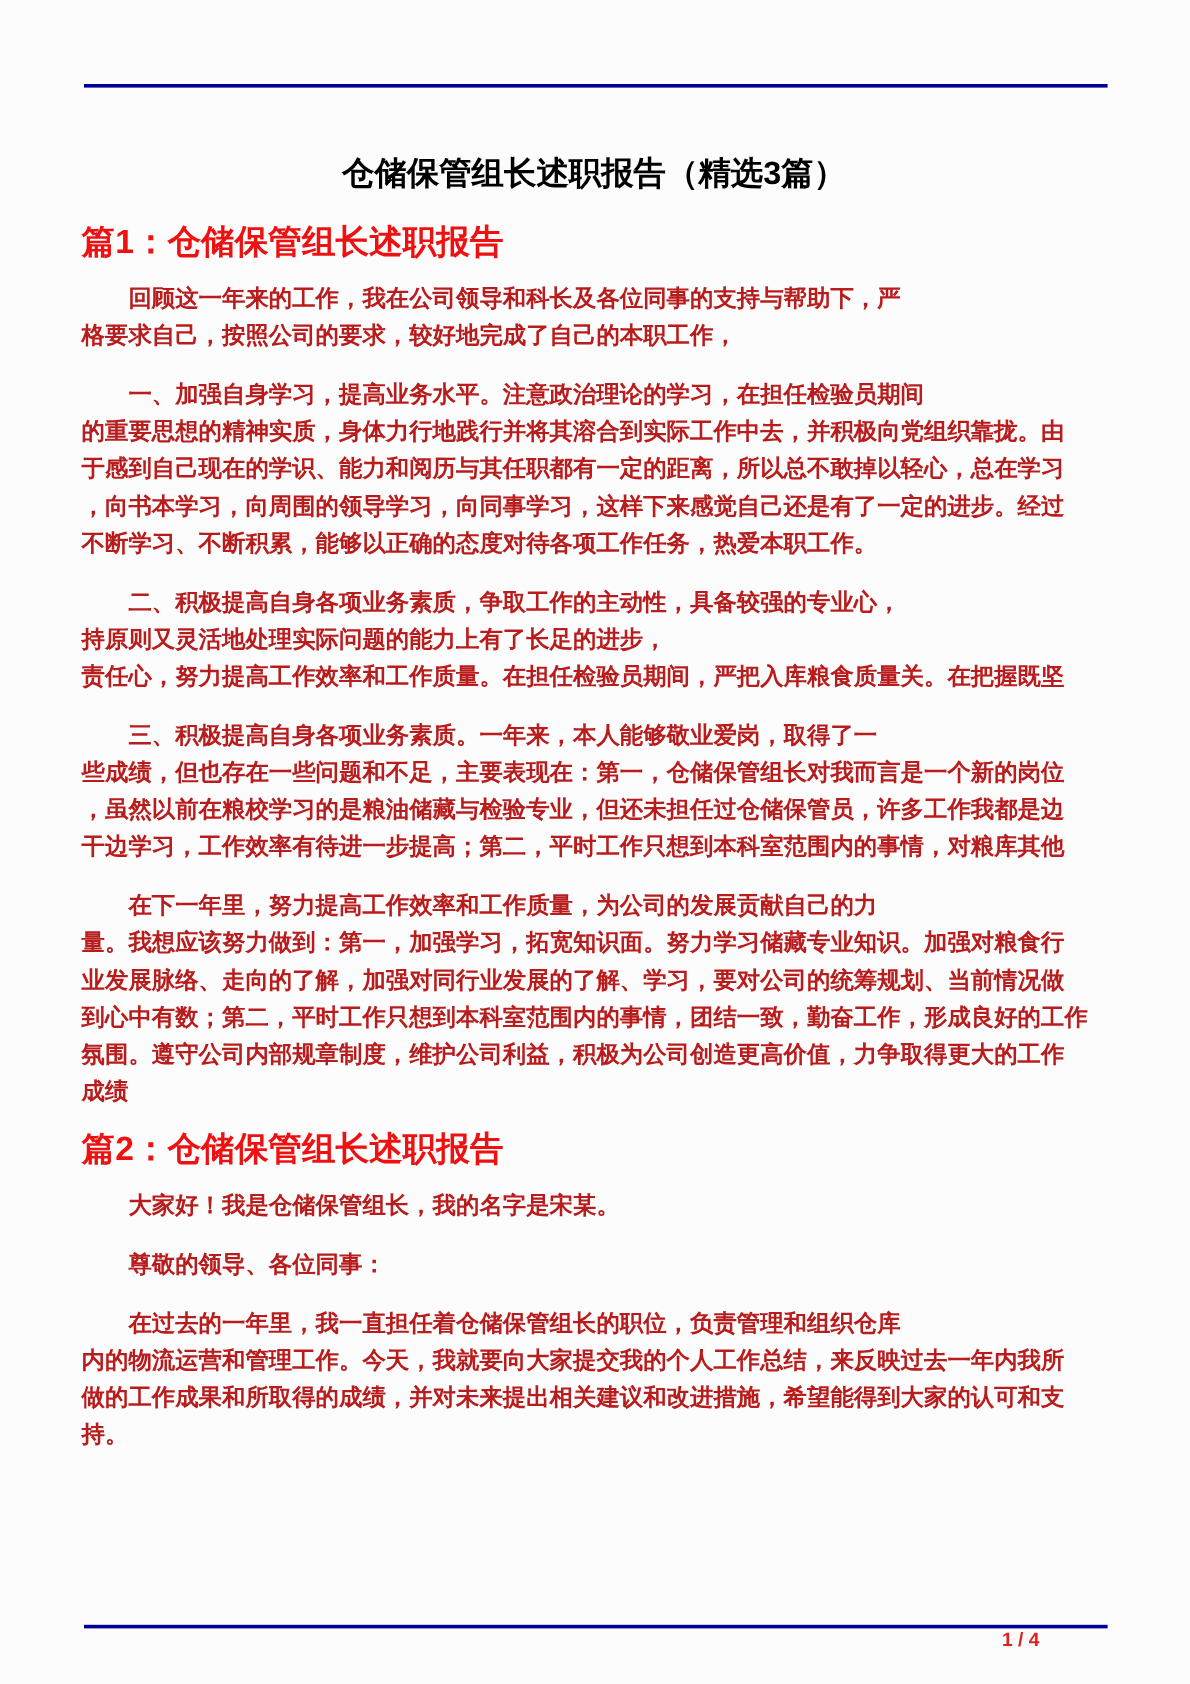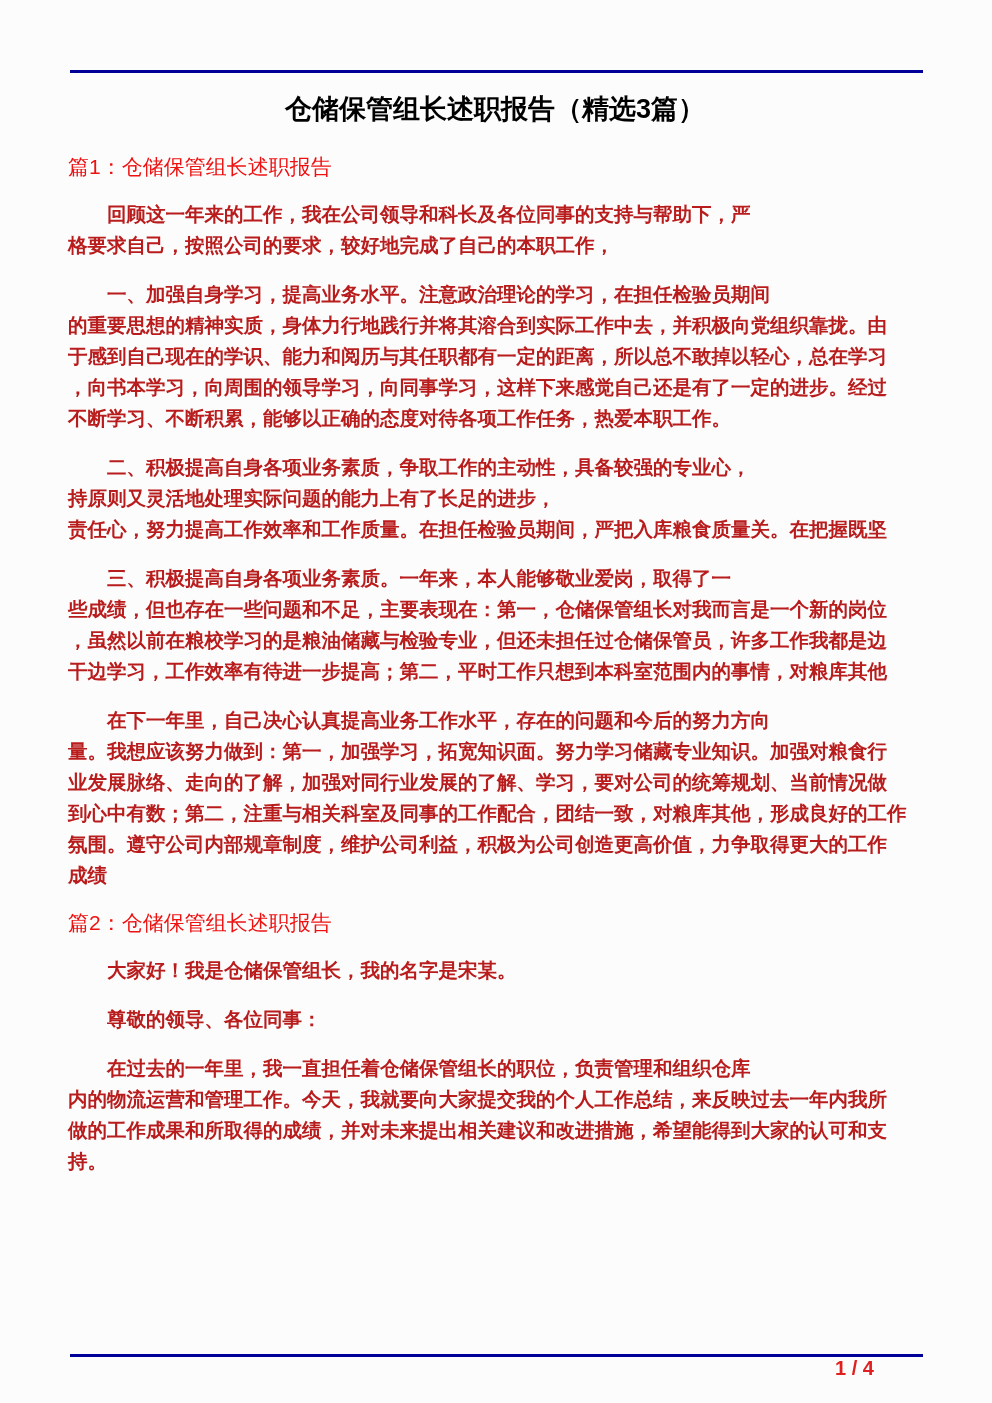--- a/index.html
+++ b/index.html
@@ -12,43 +12,43 @@
     background: #fcfcfc;
     font-family: "Liberation Sans", sans-serif;
     color: #000000;
     overflow: hidden;
   }
   .page {
     position: relative;
     width: 992px;
     height: 1034px;
     box-sizing: border-box;
-    padding: 38px 70px 0 68px;
+    padding: 73px 70px 0 68px;
   }
   .top-rule {
     position: absolute;
     left: 70px;
     top: 70px;
     width: 853px;
     height: 3px;
     background: var(--rule-blue, #000099);
   }
   .doc-title {
     margin: 53px 0 26px 0;
     font-size: 27px;
     line-height: 36px;
     font-weight: 700;
     text-align: center;
     color: #000000;
   }
   .sec-heading {
     margin: 10px 0 16px 0;
-    font-size: 21px;
+    font-size: 28px;
     line-height: 28px;
-    font-weight: 400;
+    font-weight: 700;
     color: var(--heading-red, #ee1111);
   }
   .para {
     margin: 18px 0;
     font-size: 19.5px;
     line-height: 31px;
     font-weight: 600;
     color: #b91c1c;
   }
   .para .line {
@@ -62,21 +62,21 @@
     left: 70px;
     top: 1354px;
     width: 853px;
     height: 3px;
     background: var(--rule-blue, #000099);
   }
   .page-number {
     position: absolute;
     left: 835px;
     top: 1357px;
-    font-size: 20px;
+    font-size: 16px;
     line-height: 22px;
     font-weight: 600;
     color: var(--page-number-red, #e02020);
   }
 </style>
 </head>
 <body>
 
 <div class="page">
   <div class="top-rule"></div>
@@ -99,24 +99,24 @@
         <span class="line">持原则又灵活地处理实际问题的能力上有了长足的进步，</span>
         <span class="line">责任心，努力提高工作效率和工作质量。在担任检验员期间，严把入库粮食质量关。在把握既坚</span>
       </p>
       <p class="para">
         <span class="line first">三、积极提高自身各项业务素质。一年来，本人能够敬业爱岗，取得了一</span>
         <span class="line">些成绩，但也存在一些问题和不足，主要表现在：第一，仓储保管组长对我而言是一个新的岗位</span>
         <span class="line">，虽然以前在粮校学习的是粮油储藏与检验专业，但还未担任过仓储保管员，许多工作我都是边</span>
         <span class="line">干边学习，工作效率有待进一步提高；第二，平时工作只想到本科室范围内的事情，对粮库其他</span>
       </p>
       <p class="para">
-        <span class="line first">在下一年里，自己决心认真提高业务工作水平，存在的问题和今后的努力方向</span>
+        <span class="line first">在下一年里，努力提高工作效率和工作质量，为公司的发展贡献自己的力</span>
         <span class="line">量。我想应该努力做到：第一，加强学习，拓宽知识面。努力学习储藏专业知识。加强对粮食行</span>
         <span class="line">业发展脉络、走向的了解，加强对同行业发展的了解、学习，要对公司的统筹规划、当前情况做</span>
-        <span class="line">到心中有数；第二，注重与相关科室及同事的工作配合，团结一致，对粮库其他，形成良好的工作</span>
+        <span class="line">到心中有数；第二，平时工作只想到本科室范围内的事情，团结一致，勤奋工作，形成良好的工作</span>
         <span class="line">氛围。遵守公司内部规章制度，维护公司利益，积极为公司创造更高价值，力争取得更大的工作</span>
         <span class="line">成绩</span>
       </p>
       <h2 class="sec-heading">篇2：仓储保管组长述职报告</h2>
       <p class="para">
         <span class="line first">大家好！我是仓储保管组长，我的名字是宋某。</span>
       </p>
       <p class="para">
         <span class="line first">尊敬的领导、各位同事：</span>
       </p>

